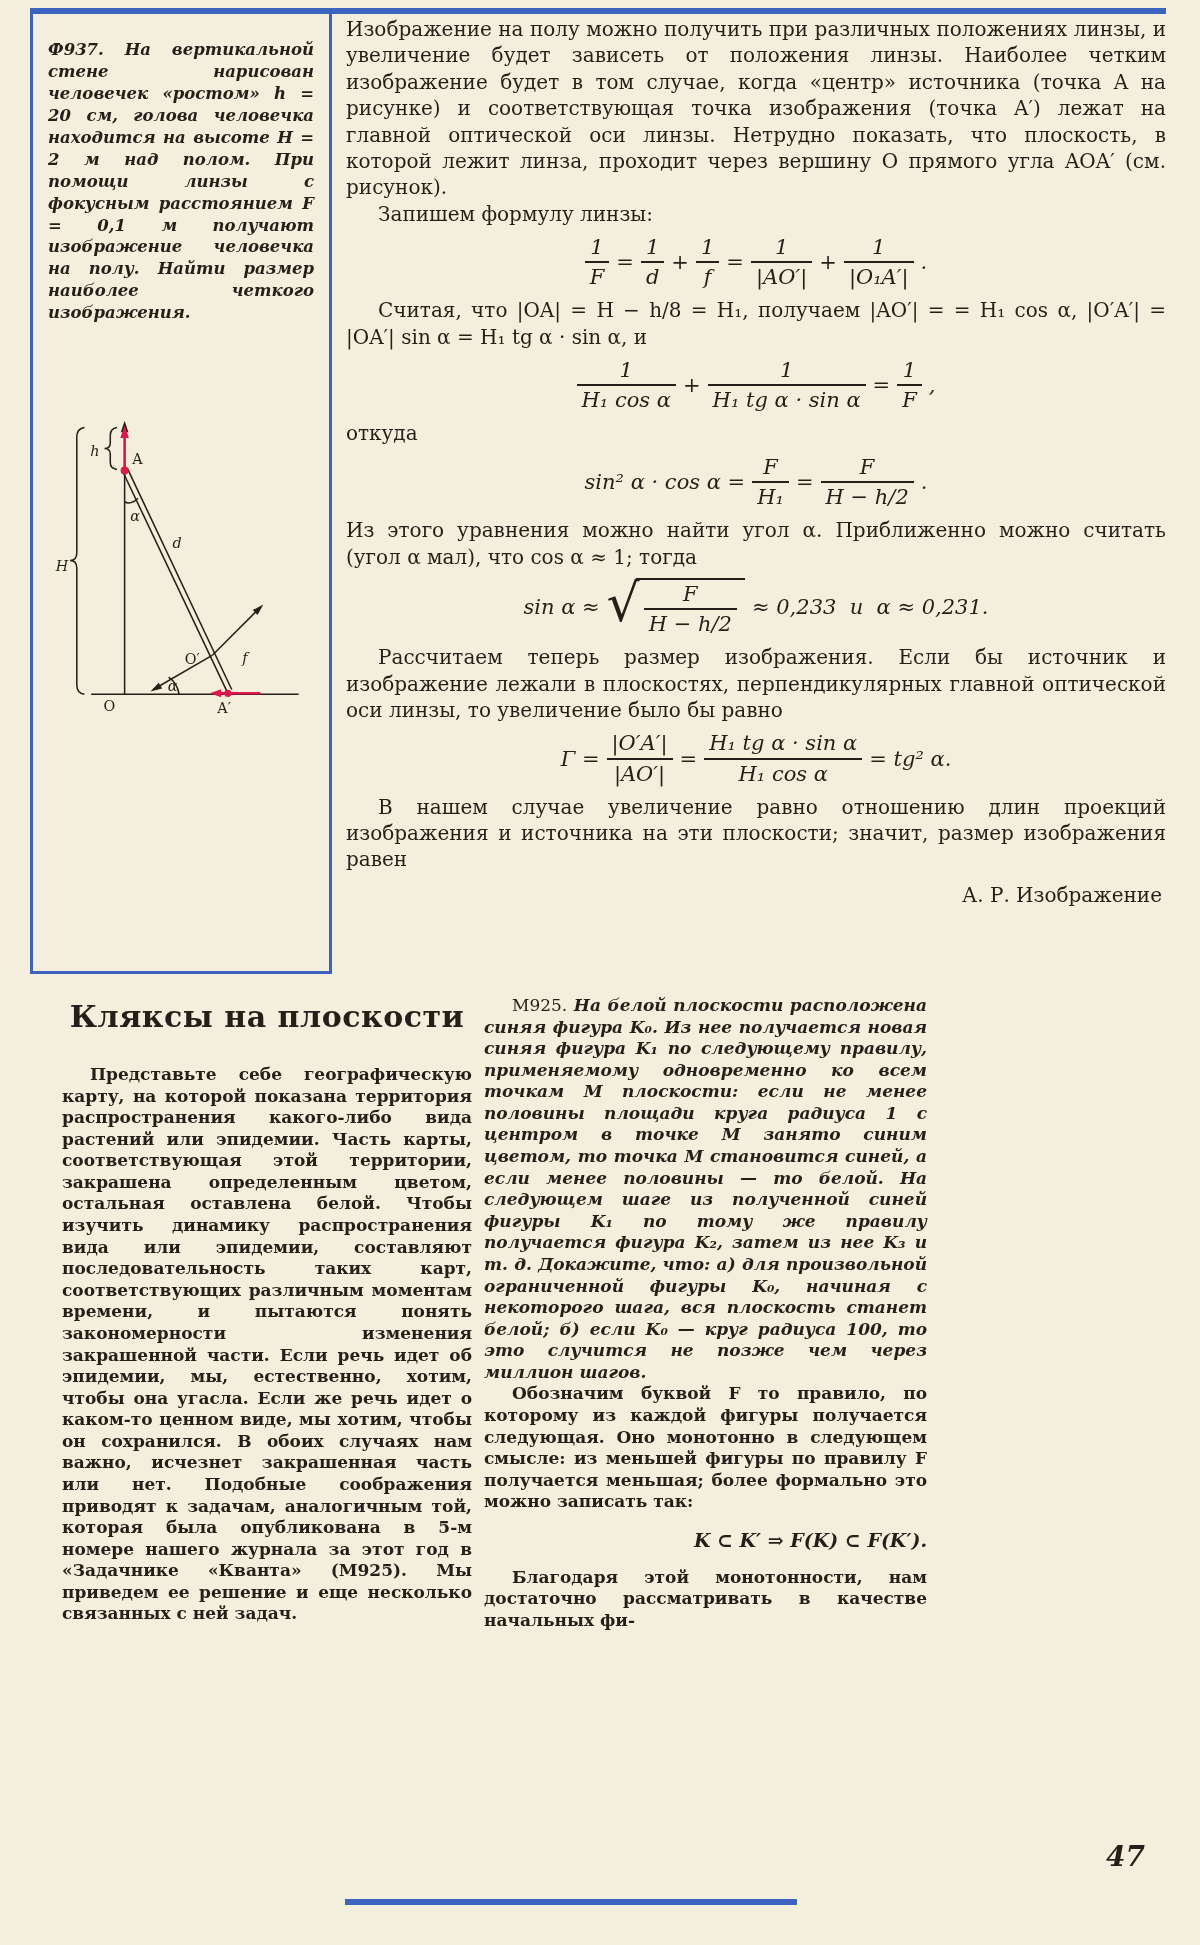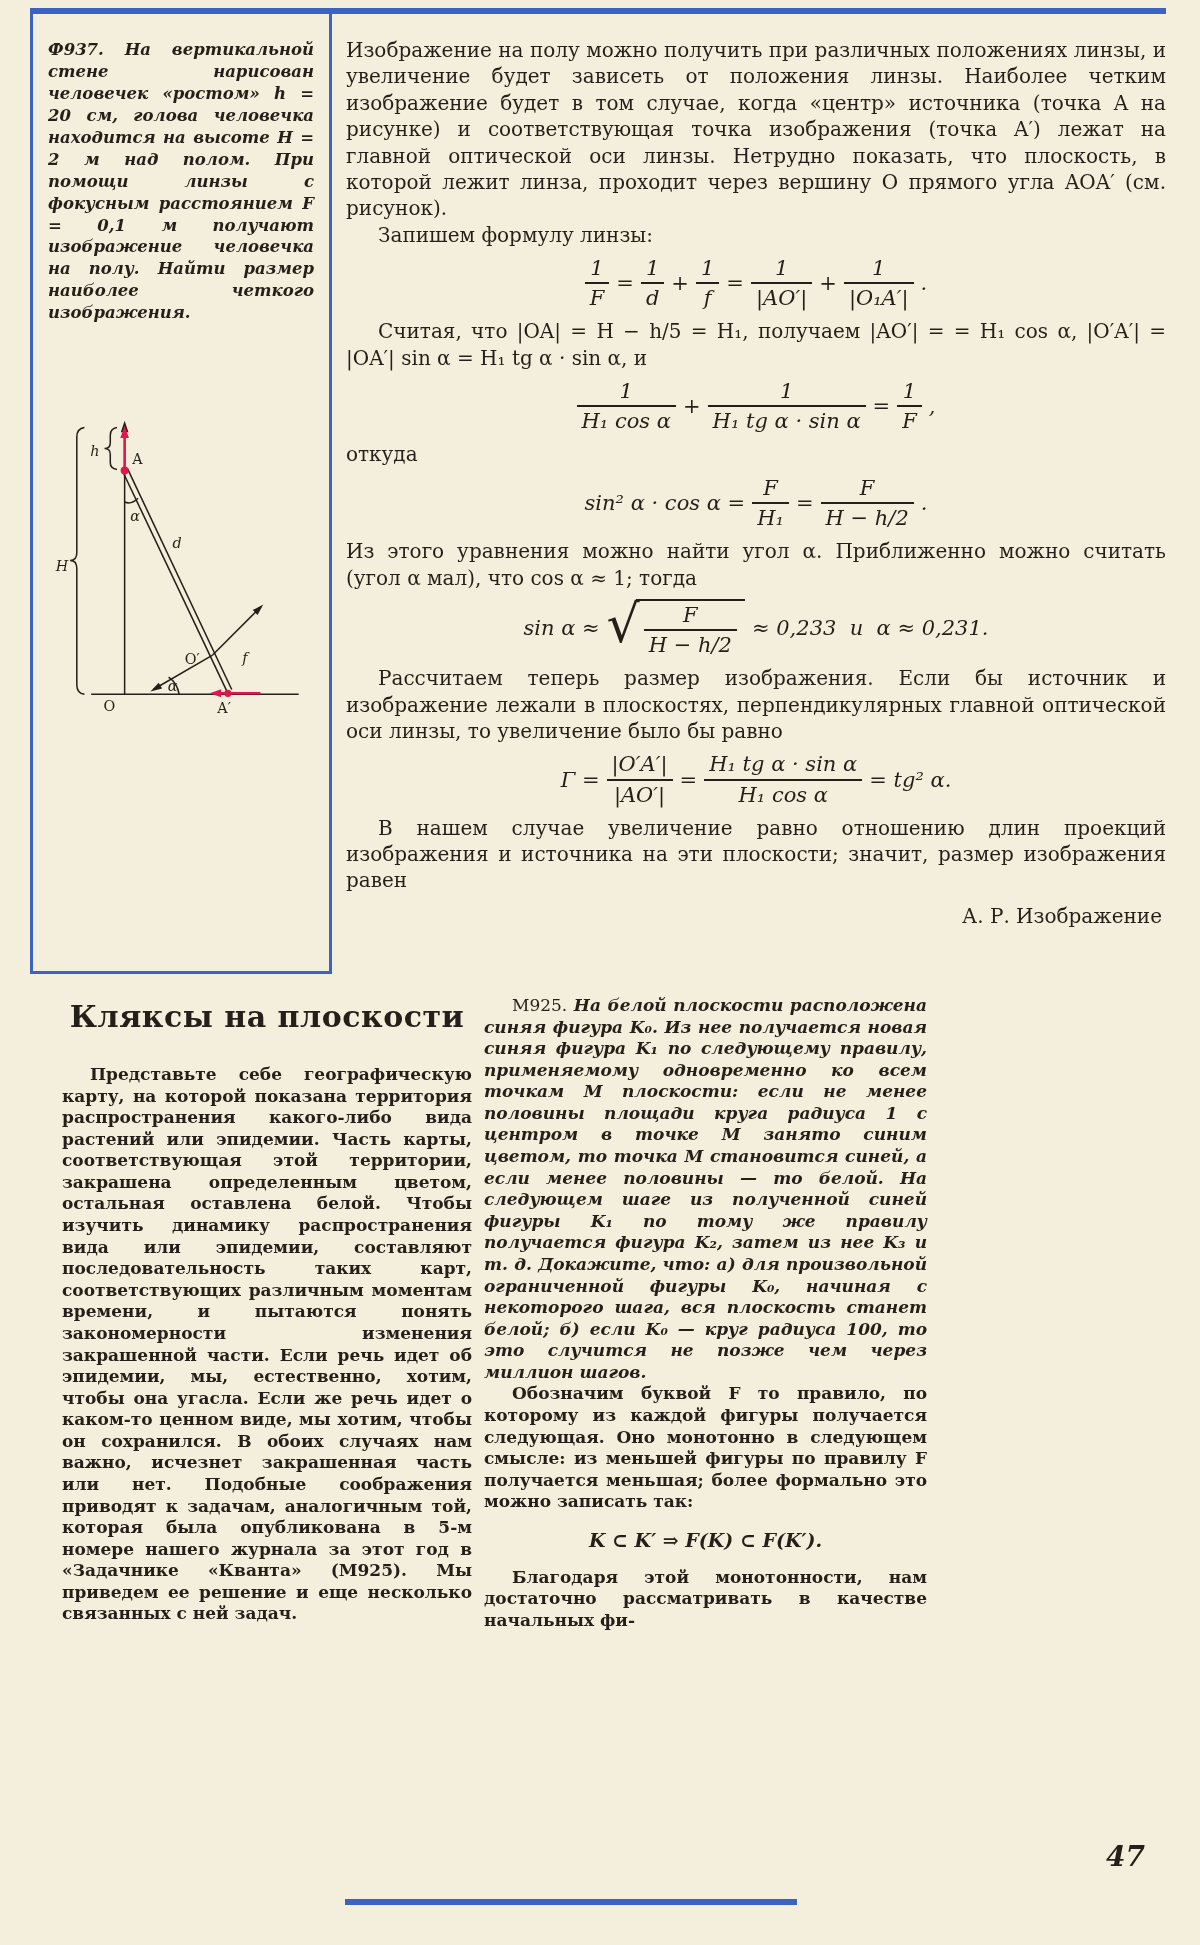--- a/index.html
+++ b/index.html
@@ -15,21 +15,21 @@
     position:absolute;left:30px;top:8px;width:302px;height:966px;
     border:3px solid #3c63c0;box-sizing:border-box;padding:28px 15px 8px 15px;
   }
   .pb-text{margin:0;font-size:16.5px;line-height:1.33;text-align:justify;
            font-style:italic;font-weight:bold;}
   .pb-label{font-style:italic;font-weight:bold;}
   .diagram{display:block;margin:92px auto 0 auto;}
   .dlabel{font-family:"DejaVu Serif",serif;font-size:15px;font-style:italic;fill:#241f18;}
   .dlabel.up{font-style:normal;}
   
-  .solution{position:absolute;left:346px;top:37px;width:820px;}
+  .solution{position:absolute;left:346px;top:16px;width:820px;}
   .sp{margin:0;font-size:20px;line-height:1.32;text-align:justify;}
   .ind{text-indent:32px;}
   .formula{display:flex;justify-content:center;align-items:center;gap:7px;
            font-size:21px;font-style:italic;margin:8px 0;}
   .frac{display:inline-block;text-align:center;}
   .fn{display:block;border-bottom:2px solid #241f18;padding:0 5px 2px 5px;line-height:1.15;}
   .fd{display:block;padding:2px 5px 0 5px;line-height:1.15;}
   .tok{white-space:pre;}
   .sqrt{display:inline-flex;align-items:center;}
   .rsign{font-style:normal;font-size:52px;line-height:.8;margin-right:-4px;transform:translateY(-3px);}
@@ -37,21 +37,21 @@
   .sig{margin:10px 4px 0 0;font-size:20px;text-align:right;}
   
   .lower{position:absolute;left:62px;top:995px;width:880px;display:flex;gap:12px;}
   .lcol{width:410px;}
   .rcol{width:443px;}
   .title{margin:4px 0 30px 0;font-size:30px;font-weight:bold;text-align:center;letter-spacing:.5px;}
   .lp{margin:0;font-size:17px;line-height:1.27;font-weight:bold;text-align:justify;}
   .lind{text-indent:28px;}
   .mlabel{font-weight:normal;font-style:normal;}
   .mbody{font-weight:bold;font-style:italic;}
-  .kform{margin:16px 0;font-size:19px;font-weight:bold;font-style:italic;text-align:center;}
+  .kform{margin:16px 0;font-size:19px;font-weight:bold;font-style:italic;text-align:right;}
   .page-num{position:absolute;left:1106px;top:1840px;font-size:28px;font-weight:bold;font-style:italic;}
 </style>
 </head>
 <body>
 
 <div class="page">
 
   <div class="top-rule"></div>
 
   <div class="problem-box">
@@ -126,21 +126,21 @@
           <span class="fn">1</span>
           <span class="fd">|AO′|</span>
         </span>
         <span class="tok">+</span>
         <span class="frac">
           <span class="fn">1</span>
           <span class="fd">|O₁A′|</span>
         </span>
         <span class="tok">.</span>
       </div>
-    <p class="sp ind">Считая, что |OA| = H − h/5 = H₁, получаем |AO′| = = H₁ cos α,  |O′A′| = |OA′| sin α = H₁ tg α · sin α,  и</p>
+    <p class="sp ind">Считая, что |OA| = H − h/8 = H₁, получаем |AO′| = = H₁ cos α,  |O′A′| = |OA′| sin α = H₁ tg α · sin α,  и</p>
     <div class="formula">
         <span class="frac">
           <span class="fn">1</span>
           <span class="fd">H₁ cos α</span>
         </span>
         <span class="tok">+</span>
         <span class="frac">
           <span class="fn">1</span>
           <span class="fd">H₁ tg α · sin α</span>
         </span>

